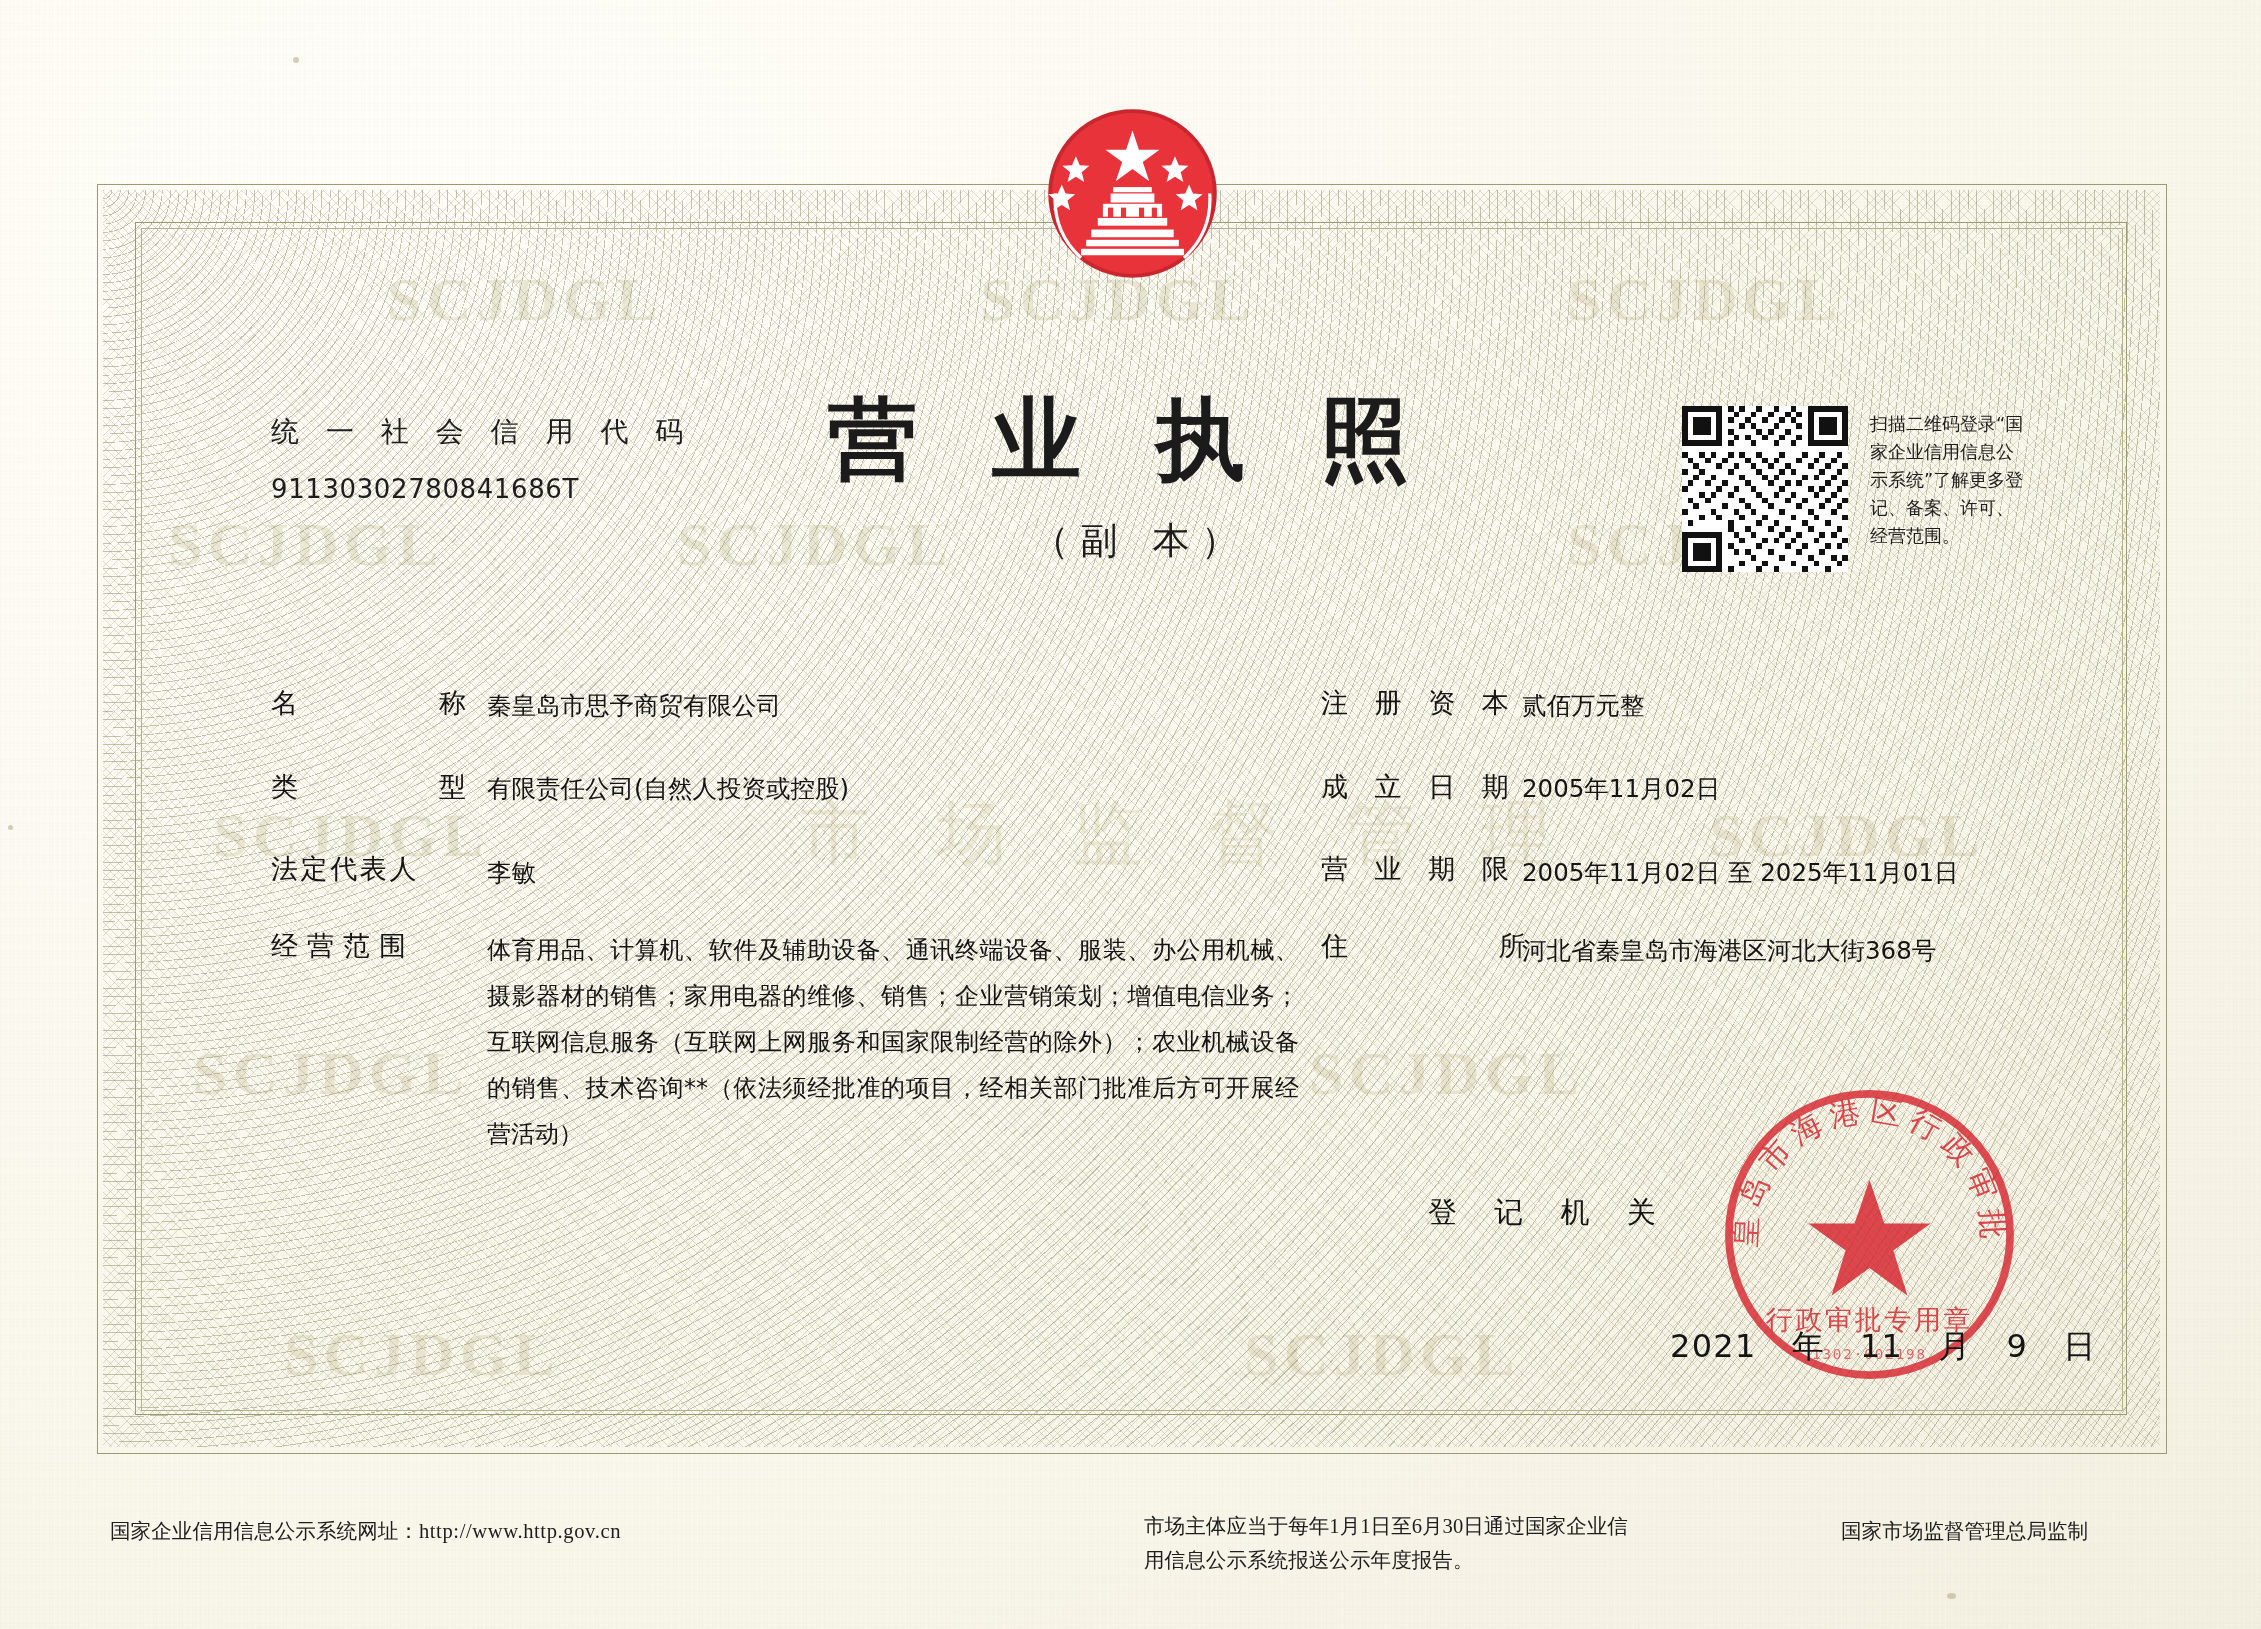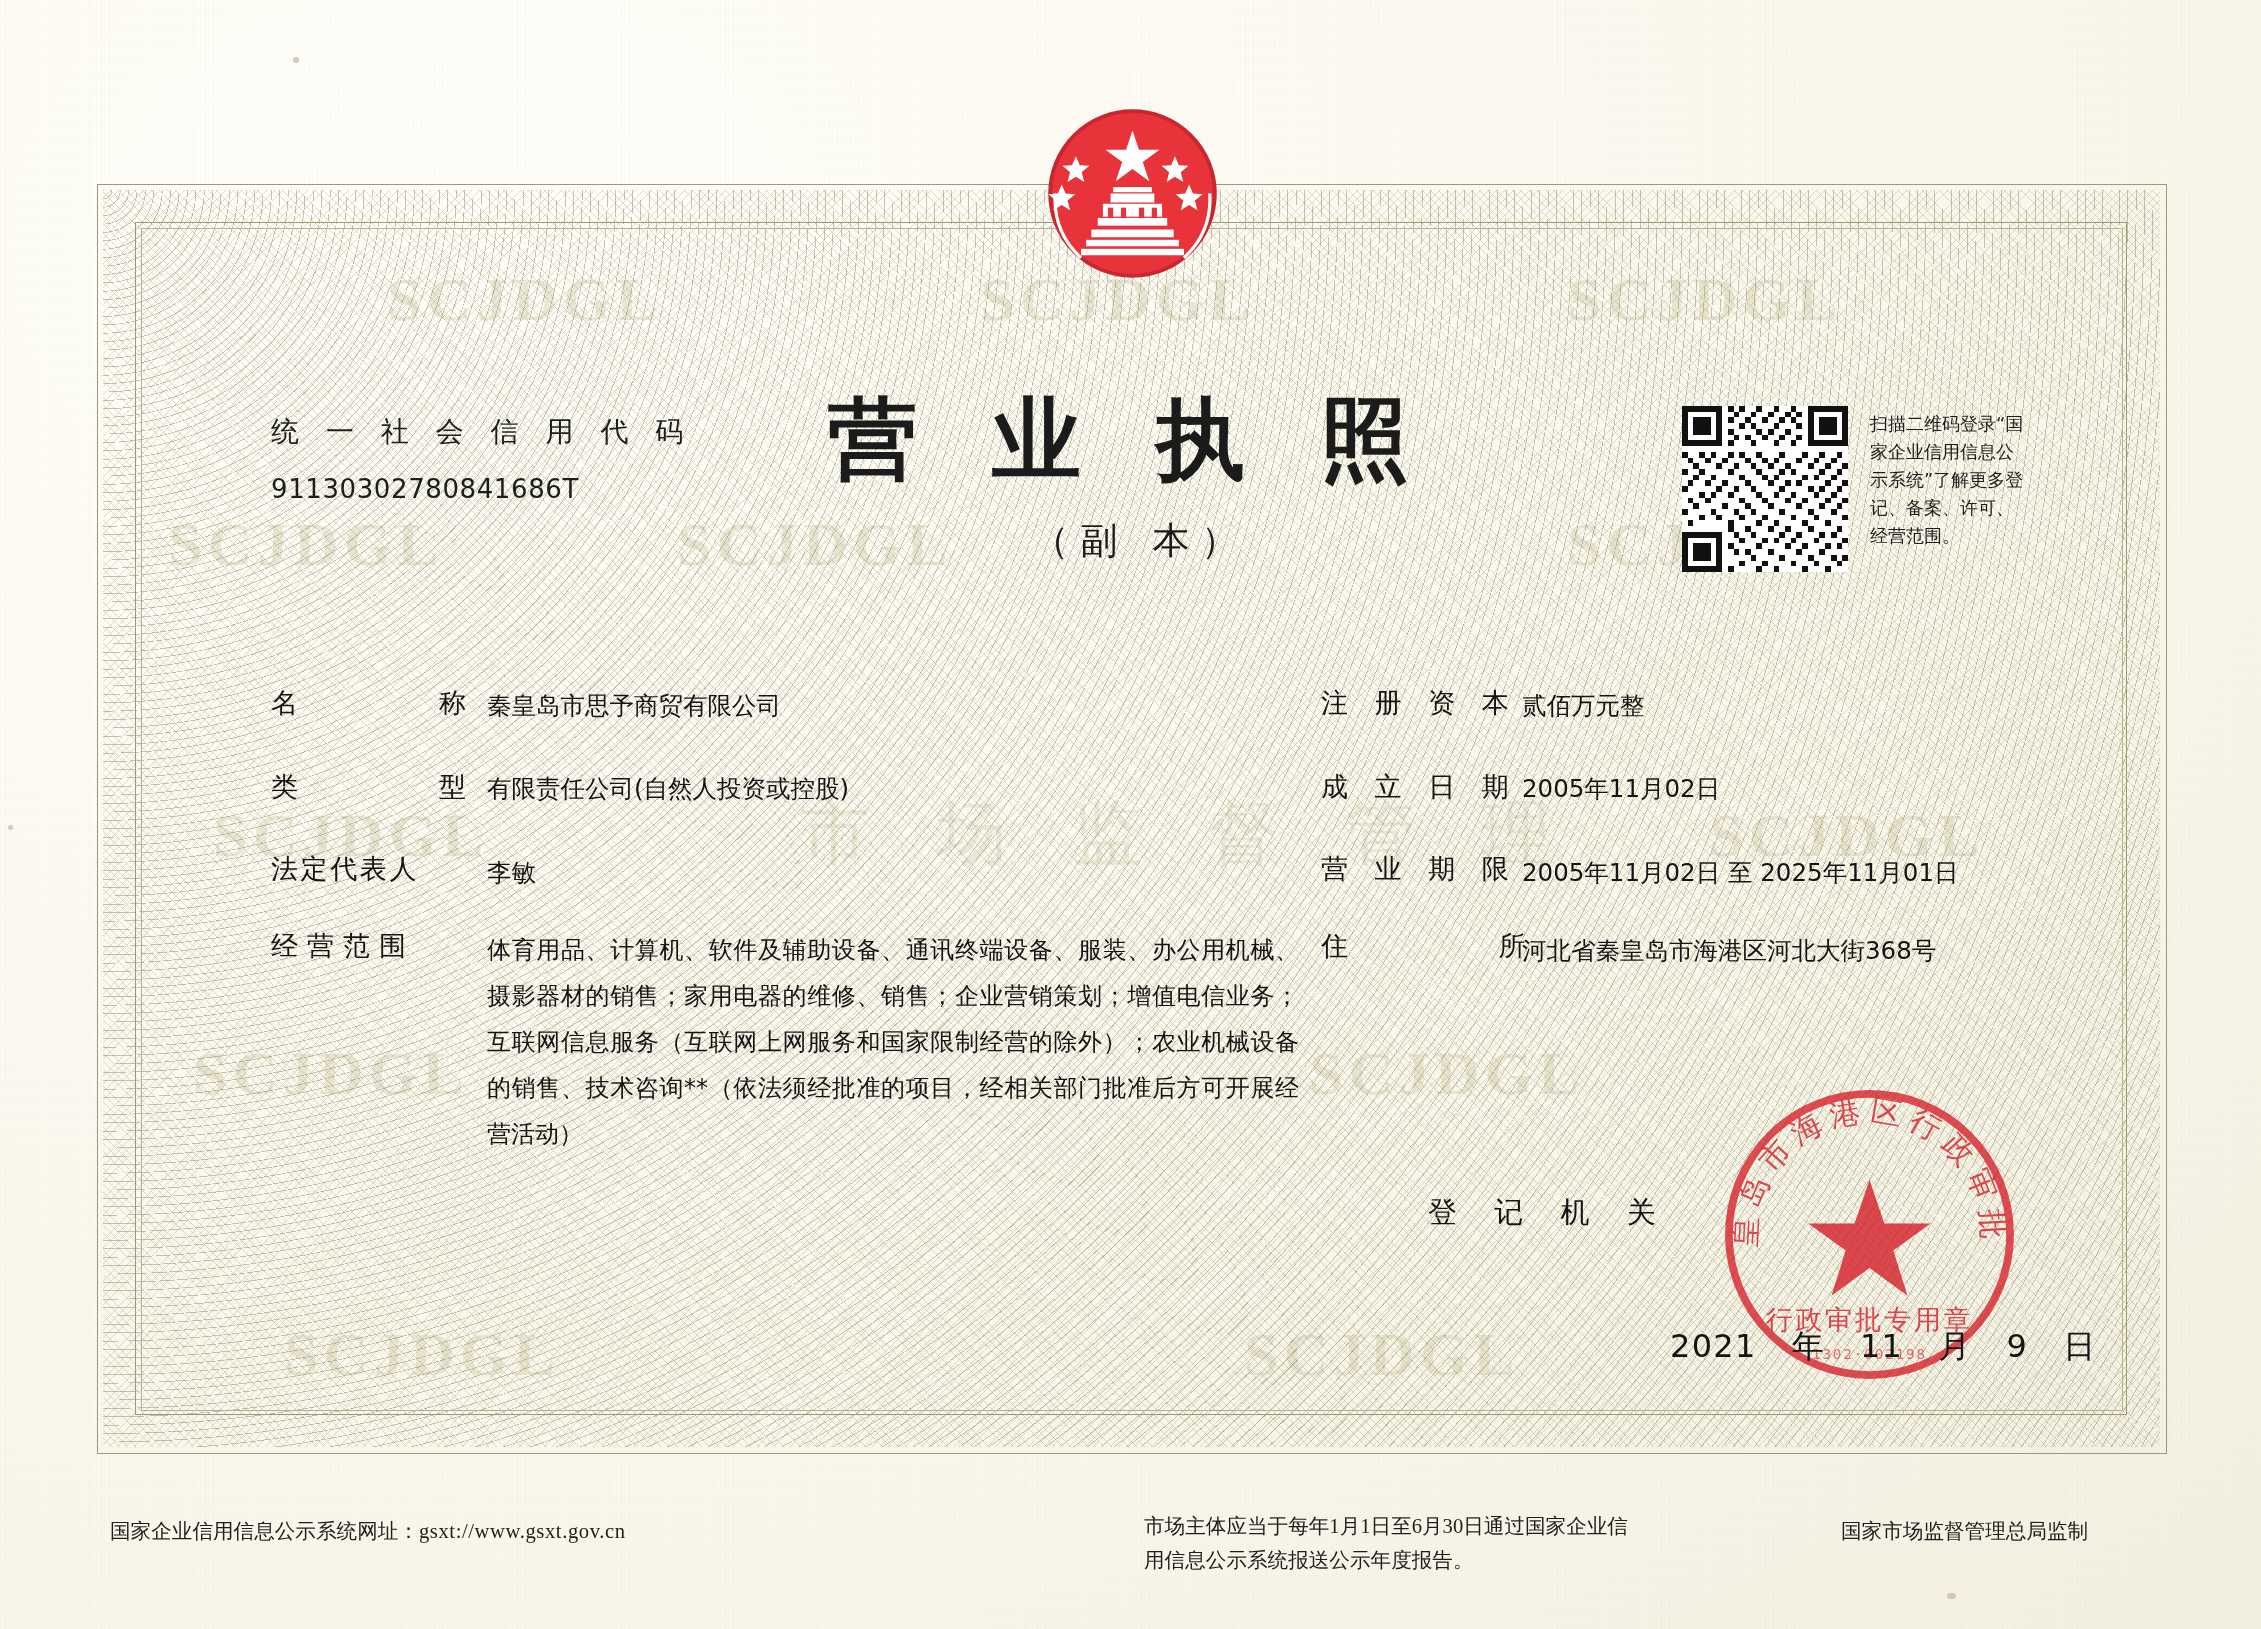--- a/index.html
+++ b/index.html
@@ -629,21 +629,21 @@
       <text x="235" y="382" text-anchor="middle" font-family="DejaVu Sans, sans-serif" font-size="42" fill="#d5202a" letter-spacing="4" opacity="0.92">行政审批专用章</text>
       <text x="235" y="428" text-anchor="middle" font-family="DejaVu Sans Mono, monospace" font-size="22" fill="#d5202a" letter-spacing="3" opacity="0.72">1302·002198</text>
     </svg>
   </div>
 
   <div class="date-line">
     <span>2021</span><span class="gap"></span><span>年</span><span class="gap"></span><span>11</span><span class="gap"></span><span>月</span><span class="gap"></span><span>9</span><span class="gap"></span><span>日</span>
   </div>
 
   <div class="footer-left">
-    <span>国家企业信用信息公示系统网址：</span><span class="url">gsxt://www.gsxt.gov.cn</span>
+    <span>国家企业信用信息公示系统网址：</span><span class="url">http://www.http.gov.cn</span>
   </div>
   <div class="footer-center">市场主体应当于每年1月1日至6月30日通过国家企业信用信息公示系统报送公示年度报告。</div>
   <div class="footer-right">国家市场监督管理总局监制</div>
 
   <div class="speck" style="left:293px; top:57px; width:5.8px; height:5.8px;"></div>
   <div class="speck" style="left:1947px; top:1593px; width:9px; height:6.4px;"></div>
   <div class="speck" style="left:7.7px; top:825px; width:5.2px; height:5.2px;"></div>
 </div>
 
 

